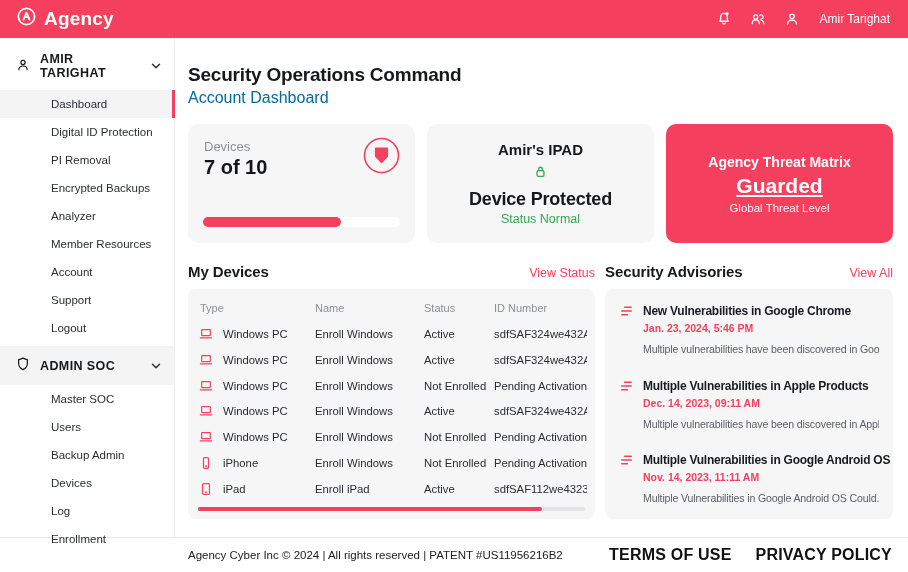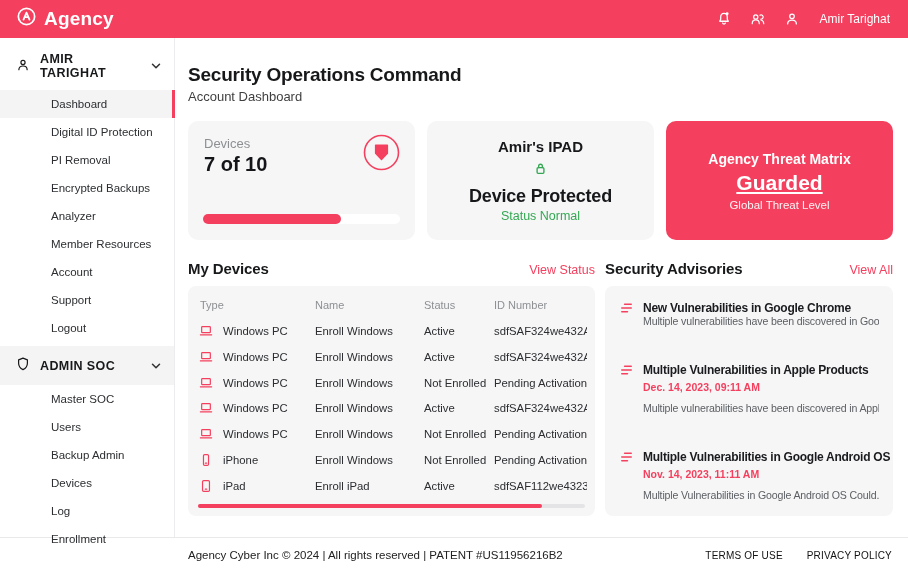--- a/index.html
+++ b/index.html
@@ -24,21 +24,21 @@
   .side-section.shaded { background:#f4f4f5; margin-top:4px; }
   .side-item { position:relative; padding:8px 10px 8px 51px; font-size:11.5px;
     color:#2c2e31; cursor:pointer; }
   .side-item.active { background:#f4f4f5; }
   .side-item.active::after { content:''; position:absolute; right:-1px; top:0; bottom:0;
     width:3px; background:#f4405e; }
 
   
   main { flex:1; padding:18px 15px 0 13px; }
   .page-title { font-size:19px; font-weight:700; margin:8px 0 3px; letter-spacing:-.2px; }
-  .page-subtitle { font-size:13px; color:#404040; }
+  .page-subtitle { font-size:16px; color:#0369a1; }
 
   .cards { display:flex; gap:12px; margin-top:17px; }
   .card { border-radius:10px; background:#f6f6f7; height:119px; width:227px; }
   .card.devices { position:relative; padding:15px 16px; }
   .devices-label { font-size:13px; color:#8d9093; }
   .devices-value { font-size:20px; font-weight:700; margin-top:2px; color:#141518; }
   .badge { position:absolute; top:13px; right:15px; }
   .progress { position:absolute; left:15px; right:15px; bottom:16px; height:10px;
     background:#fff; border-radius:6px; }
   .progress-fill { width:70%; height:100%; background:#f4405e; border-radius:6px; }
@@ -87,21 +87,21 @@
   .adv-title { font-size:12px; font-weight:700; letter-spacing:-.25px; white-space:nowrap; color:#1a1b1e; }
   .adv-date { font-size:10.5px; color:#f4405e; font-weight:700; margin:4px 0 9px; }
   .adv-desc { font-size:10.6px; color:#5b5e62; white-space:nowrap; overflow:hidden;
     letter-spacing:-.15px; }
 
   
   footer { height:35px; border-top:1px solid #e9e9ea; display:flex; align-items:center;
     justify-content:space-between; padding:0 16px 0 188px; }
   .footer-copy { font-size:11.5px; color:#222; }
   .footer-links { display:flex; gap:24px; }
-  .footer-link { font-size:10px; font-weight:400; color:#111; cursor:pointer; letter-spacing:.2px; }
+  .footer-link { font-size:16px; font-weight:700; color:#111; cursor:pointer; letter-spacing:.2px; }
 </style>
 </head>
 <body>
 
 <header class="topbar">
   <div class="brand">
     <span>
       <svg width="21" height="21" viewBox="0 0 24 24" fill="none" stroke="#fff" stroke-width="2" stroke-linecap="round" stroke-linejoin="round">
         <circle cx="12" cy="12" r="9.3"></circle>
         <path d="M8.6 15.6 L12 7.6 L15.4 15.6"></path>
@@ -360,20 +360,21 @@
           <div class="adv-item">
             <span>
               <svg width="15" height="15" viewBox="0 0 16 16" fill="none" stroke="#f4405e" stroke-width="1.7" stroke-linecap="round">
                   <path d="M6 3.5 H13"></path>
                   <path d="M3 7.5 H13"></path>
                   <path d="M3 11.5 H9"></path>
                 </svg>
             </span>
             <div class="adv-text">
               <div class="adv-title">New Vulnerabilities in Google Chrome</div>
+              <div class="adv-date">Jan. 23, 2024, 5:46 PM</div>
               <div class="adv-desc">Multiple vulnerabilities have been discovered in Googl..</div>
             </div>
           </div>
           <div class="adv-item">
             <span>
               <svg width="15" height="15" viewBox="0 0 16 16" fill="none" stroke="#f4405e" stroke-width="1.7" stroke-linecap="round">
                   <path d="M6 3.5 H13"></path>
                   <path d="M3 7.5 H13"></path>
                   <path d="M3 11.5 H9"></path>
                 </svg>

